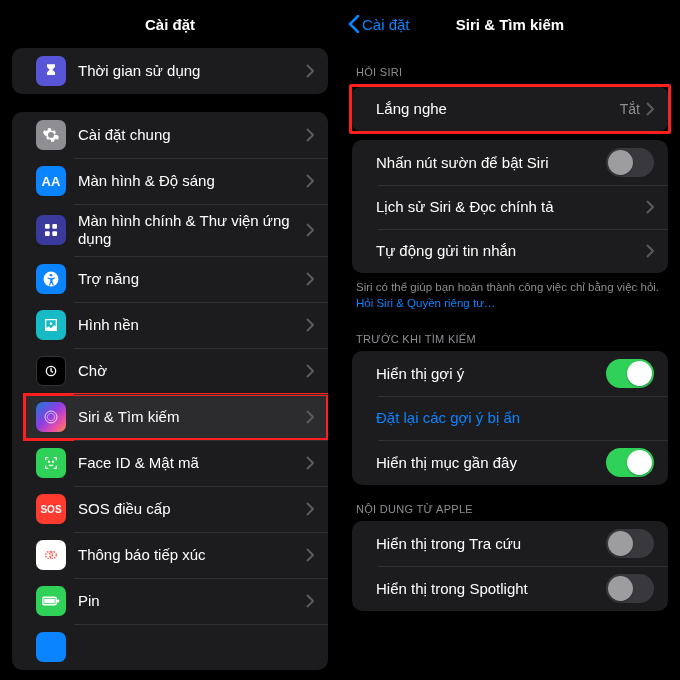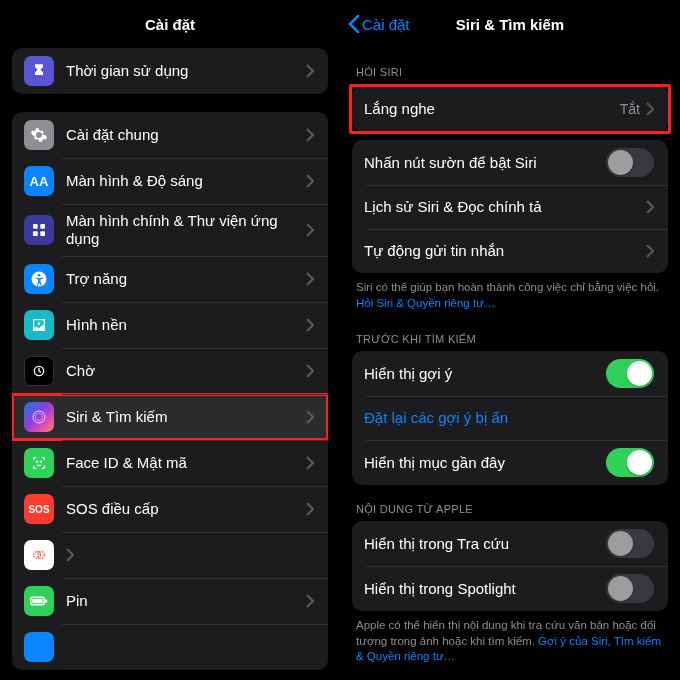--- a/index.html
+++ b/index.html
@@ -45,20 +45,21 @@
     color: #8e8e93;
     text-transform: uppercase;
     padding: 18px 16px 6px 16px;
     letter-spacing: .3px;
   }
   .group {
     background: #1c1c1e;
     border-radius: 10px;
     margin: 0 12px;
     overflow: hidden;
+    padding-left: 12px;
   }
   .row {
     display: flex;
     align-items: center;
     min-height: 44px;
     padding: 8px 14px 8px 12px;
     position: relative;
   }
   .row + .row::before {
     content: "";
@@ -269,20 +270,21 @@
             <path d="M1 1l6 6-6 6" stroke="currentColor" stroke-width="2" fill="none"></path>
           </svg>
       </div>
       <div class="row">
         <div class="icon" style="background:#fff">
           <svg width="16" height="16" viewBox="0 0 24 24">
               <circle cx="9" cy="12" r="5" fill="none" stroke="#ff3b30" stroke-width="2" stroke-dasharray="2 2"></circle>
               <circle cx="15" cy="12" r="5" fill="none" stroke="#ff3b30" stroke-width="2" stroke-dasharray="2 2"></circle>
             </svg>
         </div>
+        <span class="row-label">Thông báo tiếp xúc</span>
         <svg class="chevron" width="8" height="14" viewBox="0 0 8 14">
             <path d="M1 1l6 6-6 6" stroke="currentColor" stroke-width="2" fill="none"></path>
           </svg>
       </div>
       <div class="row">
         <div class="icon" style="background:#30d158">
           <svg width="18" height="12" viewBox="0 0 24 14" fill="#fff">
               <rect x="1" y="2" width="18" height="10" rx="2" fill="none" stroke="#fff" stroke-width="2"></rect>
               <rect x="20" y="5" width="3" height="4" rx="1"></rect>
               <rect x="3" y="4" width="14" height="6"></rect>
@@ -369,16 +371,13 @@
   <div class="group">
     <div class="row no-icon">
       <span class="row-label">Hiển thị trong Tra cứu</span>
       <div class="toggle off-dim"></div>
     </div>
     <div class="row no-icon">
       <span class="row-label">Hiển thị trong Spotlight</span>
       <div class="toggle off-dim"></div>
     </div>
   </div>
-  <div class="footer-text">
-    <span>Apple có thể hiển thị nội dung khi tra cứu văn bản hoặc đối tượng trong ảnh hoặc khi tìm kiếm. </span><span class="link">Gợi ý của Siri, Tìm kiếm &amp; Quyền riêng tư…</span>
-  </div>
 </div>
 
 </body></html>

